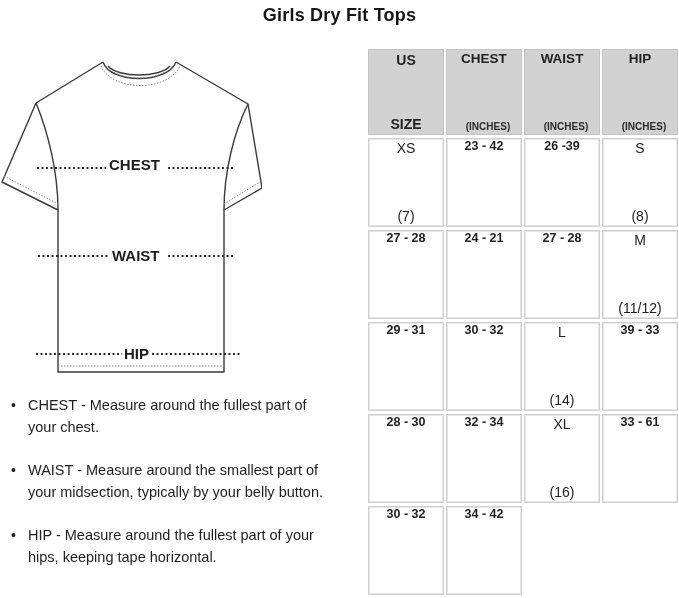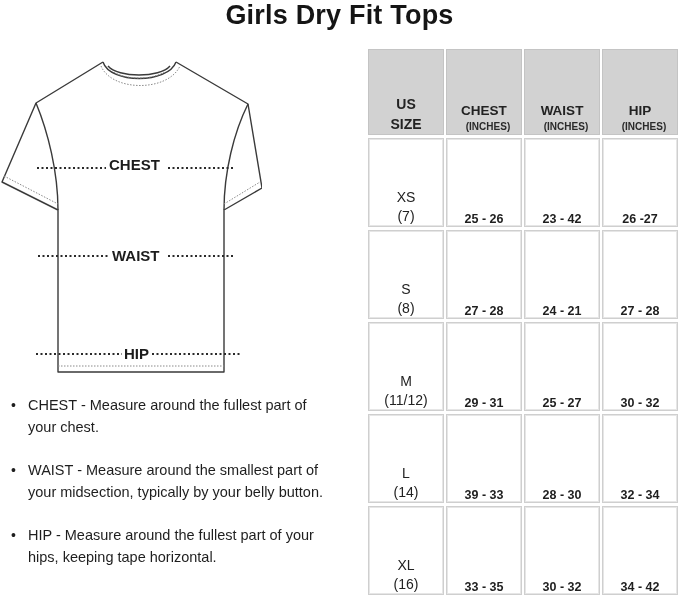--- a/index.html
+++ b/index.html
@@ -1,21 +1,21 @@
 <!DOCTYPE html>
 <html><head>
 <meta charset="utf-8">
 <style>
   * { box-sizing: border-box; margin: 0; padding: 0; }
   html, body { width: 679px; height: 598px; background: #ffffff; overflow: hidden; }
   body { position: relative; font-family: "Liberation Sans", "DejaVu Sans", sans-serif; color: #1a1a1a; }
 
   .title {
     position: absolute; left: 0; top: 0; width: 679px; height: 32px;
-    text-align: center; font-size: 27px; font-weight: bold; line-height: 30px;
+    text-align: center; font-size: 18px; font-weight: bold; line-height: 30px;
     color: #151515; letter-spacing: 0.2px;
   }
 
   
   .diagram { position: absolute; left: 0; top: 52px; width: 262px; height: 330px; }
   .diagram svg { position: absolute; left: 0; top: 0; }
   .mlabel {
     position: absolute; font-size: 15px; font-weight: bold; color: #1c1c1c;
     background: #fff; line-height: 16px; padding: 0 2px;
   }
@@ -34,21 +34,21 @@
   .size-table {
     position: absolute; left: 367px; top: 49px; width: 311px; height: 548px;
     display: grid;
     grid-template-columns: 76px 76px 76px 76px;
     grid-template-rows: 86px 89px 89px 89px 89px 89px;
     column-gap: 2px; row-gap: 3px;
     padding-left: 1px;
   }
   .cell {
     border: 1px solid #cfcfcf; background: #ffffff;
-    display: flex; flex-direction: column; align-items: center; justify-content: flex-end;
+    display: flex; flex-direction: column; align-items: center; justify-content: space-between;
     text-align: center;
     box-shadow: 0 0 0 1px #e6e6e6 inset;
   }
   .cell.head { background: #d2d2d2; border-color: #c4c4c4; box-shadow: none; }
   .head .h-main { font-size: 13.5px; font-weight: bold; color: #222; line-height: 18px; }
   .head .h-sub { font-size: 10px; color: #2a2a2a; line-height: 14px; font-weight: bold; padding-left: 8px; }
   .head.size-head .h-main { font-size: 14px; line-height: 20px; }
   .size-cell .s-main, .size-cell .s-sub { font-size: 14px; color: #222; line-height: 19px; }
   .val { font-size: 12.5px; font-weight: bold; color: #1f1f1f; }
 </style>
@@ -125,27 +125,24 @@
   <div class="cell head">
     <span class="h-main">HIP</span>
     <span class="h-sub">(INCHES)</span>
   </div>
 
   <div class="cell size-cell">
     <span class="s-main">XS</span>
     <span class="s-sub">(7)</span>
   </div>
   <div class="cell">
-      <span class="val">25 - 26</span>
-    </div>
-  <div class="cell">
       <span class="val">23 - 42</span>
     </div>
   <div class="cell">
-      <span class="val">26 -27</span>
+      <span class="val">26 -39</span>
     </div>
 
   <div class="cell size-cell">
     <span class="s-main">S</span>
     <span class="s-sub">(8)</span>
   </div>
   <div class="cell">
       <span class="val">27 - 28</span>
     </div>
   <div class="cell">
@@ -156,23 +153,20 @@
     </div>
 
   <div class="cell size-cell">
     <span class="s-main">M</span>
     <span class="s-sub">(11/12)</span>
   </div>
   <div class="cell">
       <span class="val">29 - 31</span>
     </div>
   <div class="cell">
-      <span class="val">25 - 27</span>
-    </div>
-  <div class="cell">
       <span class="val">30 - 32</span>
     </div>
 
   <div class="cell size-cell">
     <span class="s-main">L</span>
     <span class="s-sub">(14)</span>
   </div>
   <div class="cell">
       <span class="val">39 - 33</span>
     </div>
@@ -181,21 +175,21 @@
     </div>
   <div class="cell">
       <span class="val">32 - 34</span>
     </div>
 
   <div class="cell size-cell">
     <span class="s-main">XL</span>
     <span class="s-sub">(16)</span>
   </div>
   <div class="cell">
-      <span class="val">33 - 35</span>
+      <span class="val">33 - 61</span>
     </div>
   <div class="cell">
       <span class="val">30 - 32</span>
     </div>
   <div class="cell">
       <span class="val">34 - 42</span>
     </div>
 </div>
 
 </body></html>

